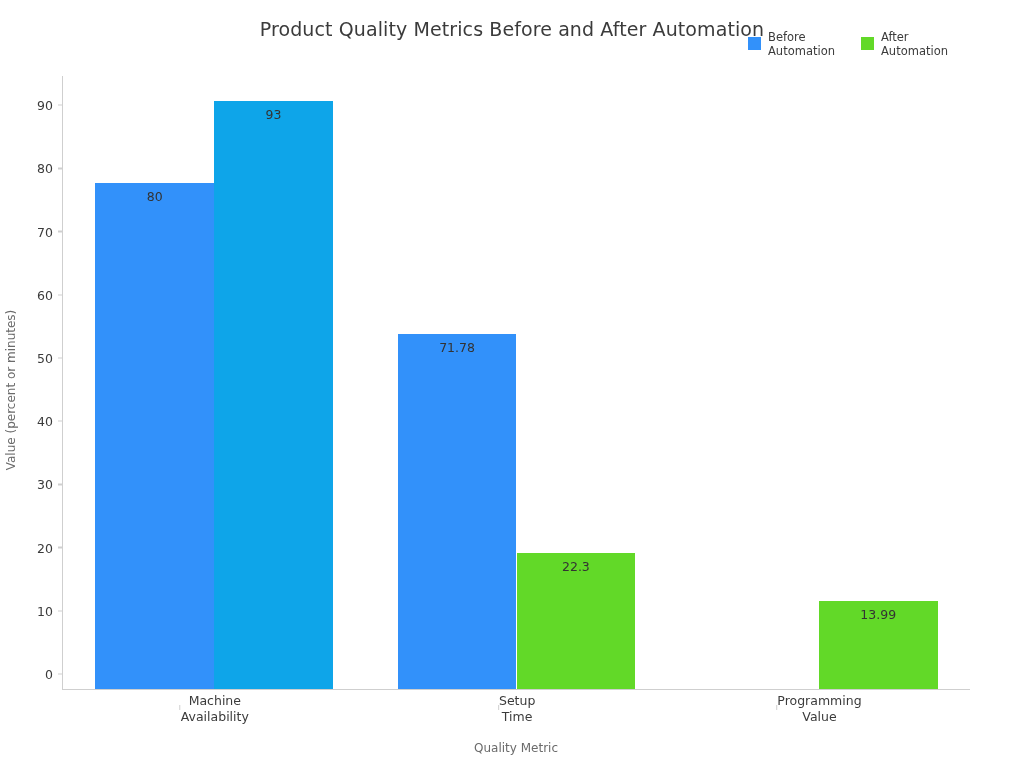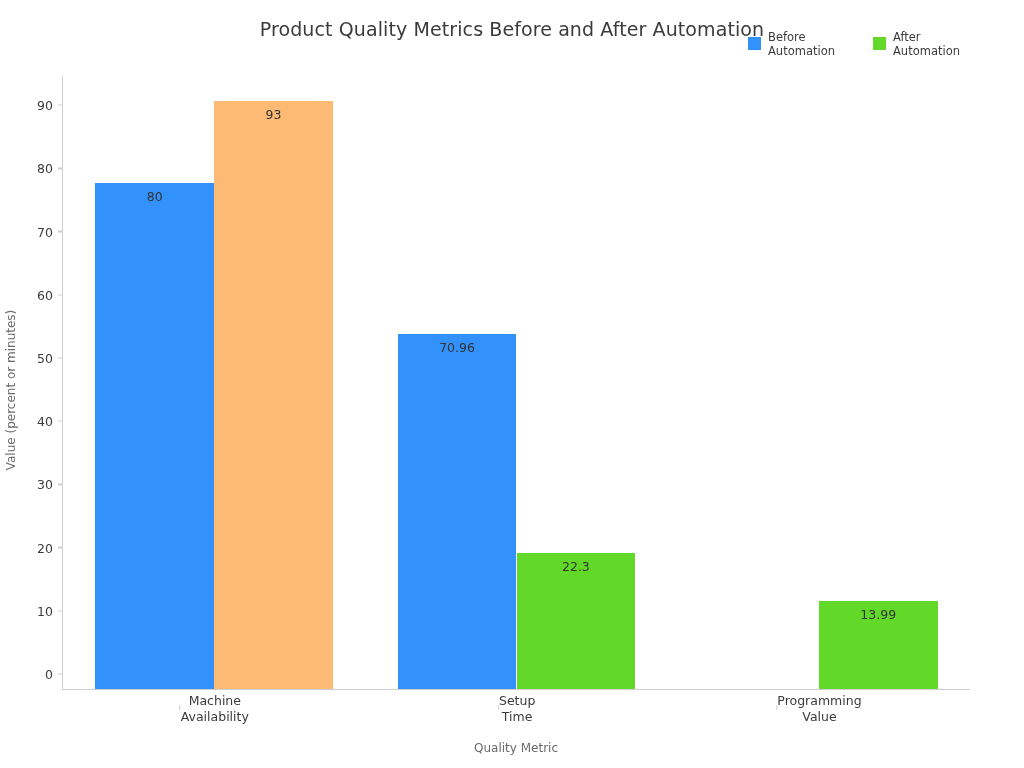--- a/index.html
+++ b/index.html
@@ -37,21 +37,21 @@
   }
 
   
   #legend {
     position: absolute;
     left: 748px;
     top: 30px;
     display: flex;
     flex-direction: row;
     align-items: flex-start;
-    gap: 16px;
+    gap: 4px;
   }
   .legend-entry {
     display: flex;
     flex-direction: row;
     align-items: flex-start;
     margin-right: 22px;
   }
   .legend-swatch {
     width: 13px;
     height: 13px;
@@ -241,25 +241,25 @@
         <div class="x-tick" style="left: 755.833px;">
           <div class="x-tick-mark"></div>
           <div class="x-tick-label">Programming
 Value</div>
         </div>
       </div>
     <div id="bars">
         <div class="bar bar-before" style="background: rgb(50, 145, 250); width: 118.817px; height: 505.567px; left: 32.3497px;">
           <div class="bar-value">80</div>
         </div>
-        <div class="bar bar-after" style="background: #fdba74; width: 118.817px; height: 587.722px; left: 151.167px;">
+        <div class="bar bar-after" style="background: #0ea5e9; width: 118.817px; height: 587.722px; left: 151.167px;">
           <div class="bar-value">93</div>
         </div>
         <div class="bar bar-before" style="background: rgb(50, 145, 250); width: 118.817px; height: 355.477px; left: 334.683px;">
-          <div class="bar-value">70.96</div>
+          <div class="bar-value">71.78</div>
         </div>
         <div class="bar bar-after" style="background: rgb(98, 217, 40); width: 118.817px; height: 136px; left: 453.5px;">
           <div class="bar-value">22.3</div>
         </div>
         <div class="bar bar-after" style="background: rgb(98, 217, 40); width: 118.817px; height: 88.411px; left: 755.833px;">
           <div class="bar-value">13.99</div>
         </div>
       </div>
   </div>
 

